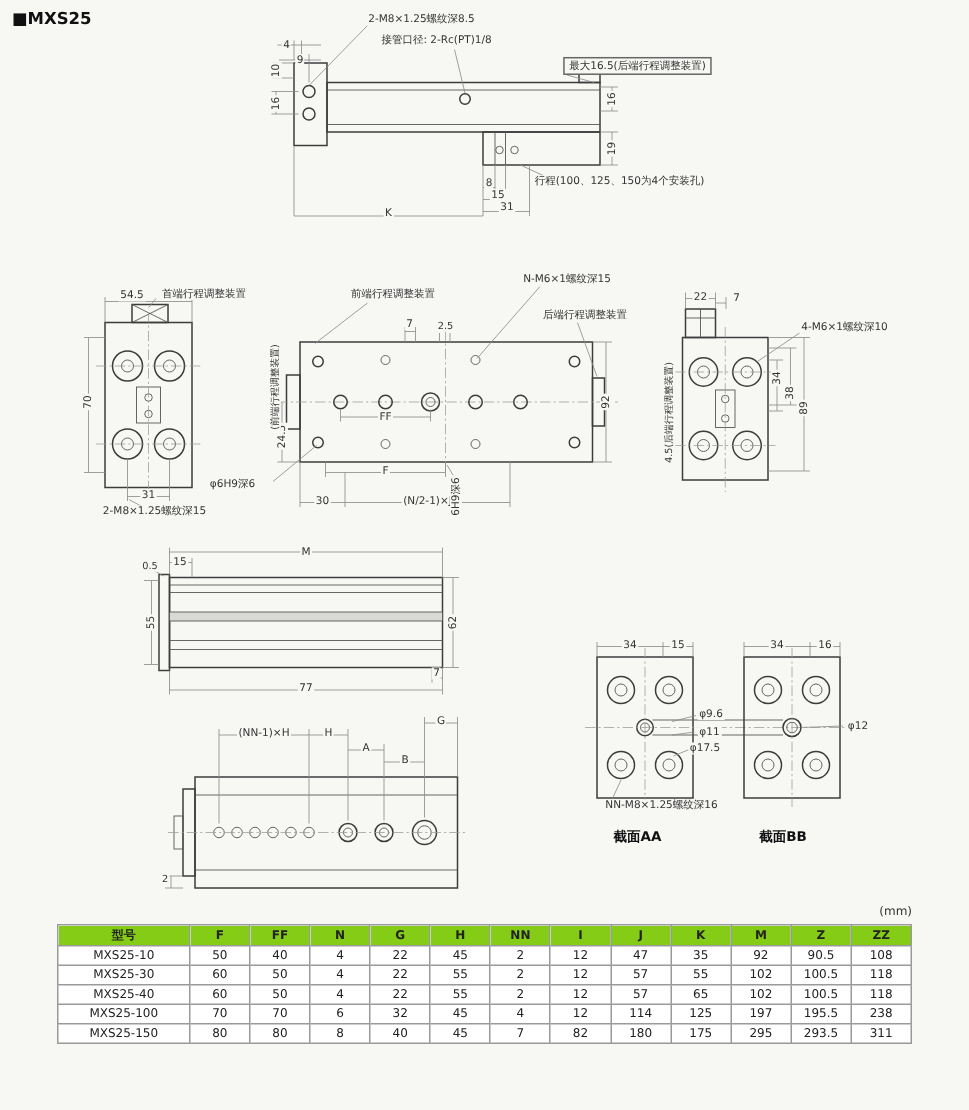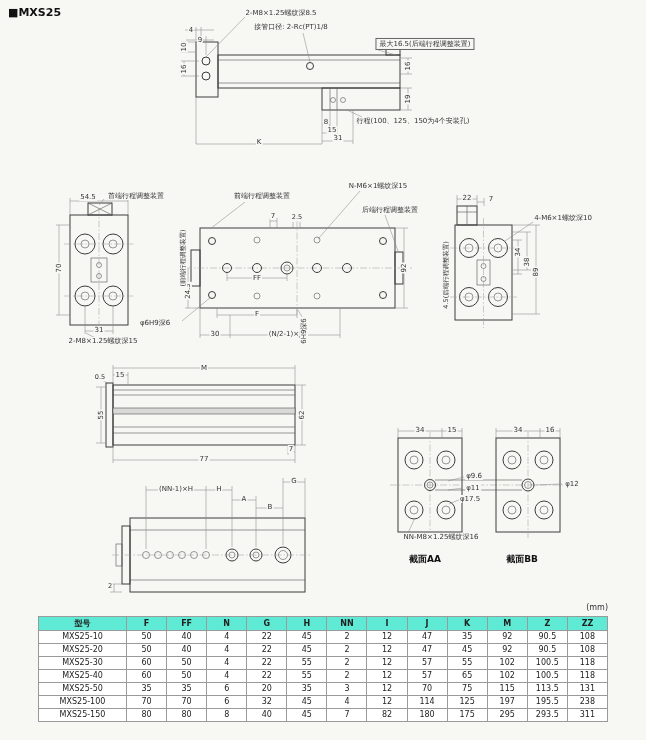--- a/index.html
+++ b/index.html
@@ -24,21 +24,21 @@
   .ann.cap{font-weight:bold;font-size:9px;color:#111;background:transparent}
   #unit{position:absolute;right:38px;top:603px;font-size:8px;color:#333}
   #spec{
     position:absolute;left:38px;top:616px;width:570px;
     border-collapse:collapse;table-layout:fixed;font-size:8px;background:#fff;
   }
   #spec th,#spec td{
     border:1px solid #9a9a9a;text-align:center;padding:0;
     height:12px;line-height:12px;overflow:hidden;
   }
-  #spec th{background:#5eead4;font-weight:bold;height:13px}
+  #spec th{background:#84cc16;font-weight:bold;height:13px}
 </style>
 </head>
 <body>
 
 <div id="title">■MXS25</div>
 
 <svg class="draw" width="646" height="614" viewBox="0 0 646 614">
 
   <g>
     <rect class="ln" x="196" y="42" width="22" height="55"></rect>
@@ -320,35 +320,20 @@
         <td>45</td>
         <td>2</td>
         <td>12</td>
         <td>47</td>
         <td>35</td>
         <td>92</td>
         <td>90.5</td>
         <td>108</td>
       </tr>
       <tr>
-        <td>MXS25-20</td>
-        <td>50</td>
-        <td>40</td>
-        <td>4</td>
-        <td>22</td>
-        <td>45</td>
-        <td>2</td>
-        <td>12</td>
-        <td>47</td>
-        <td>45</td>
-        <td>92</td>
-        <td>90.5</td>
-        <td>108</td>
-      </tr>
-      <tr>
         <td>MXS25-30</td>
         <td>60</td>
         <td>50</td>
         <td>4</td>
         <td>22</td>
         <td>55</td>
         <td>2</td>
         <td>12</td>
         <td>57</td>
         <td>55</td>
@@ -365,35 +350,20 @@
         <td>55</td>
         <td>2</td>
         <td>12</td>
         <td>57</td>
         <td>65</td>
         <td>102</td>
         <td>100.5</td>
         <td>118</td>
       </tr>
       <tr>
-        <td>MXS25-50</td>
-        <td>35</td>
-        <td>35</td>
-        <td>6</td>
-        <td>20</td>
-        <td>35</td>
-        <td>3</td>
-        <td>12</td>
-        <td>70</td>
-        <td>75</td>
-        <td>115</td>
-        <td>113.5</td>
-        <td>131</td>
-      </tr>
-      <tr>
         <td>MXS25-100</td>
         <td>70</td>
         <td>70</td>
         <td>6</td>
         <td>32</td>
         <td>45</td>
         <td>4</td>
         <td>12</td>
         <td>114</td>
         <td>125</td>

